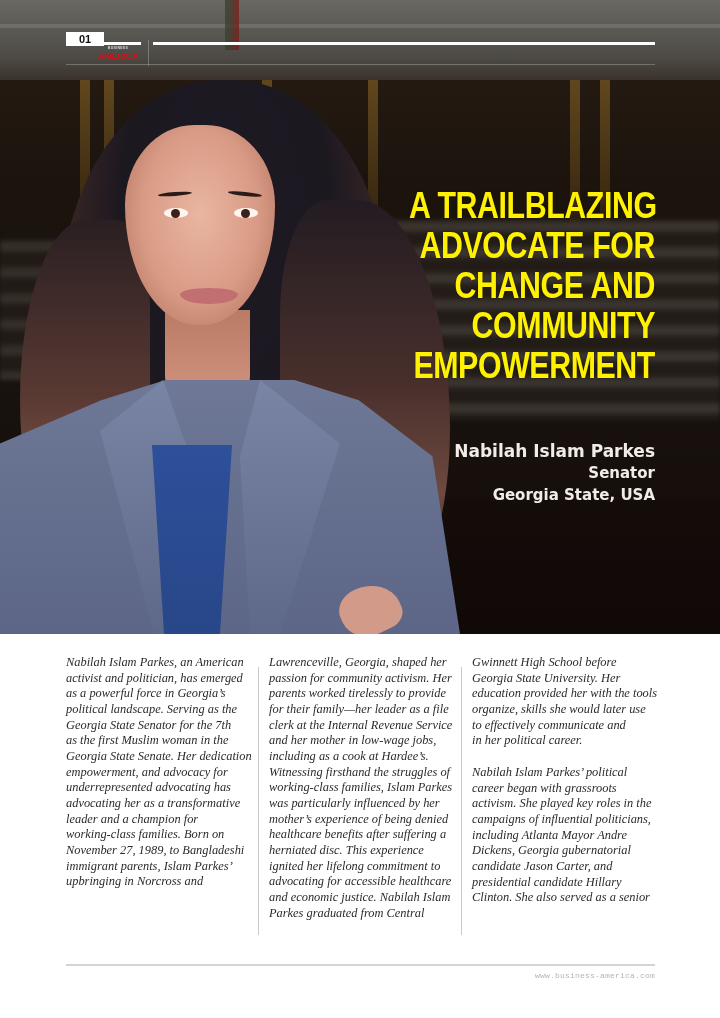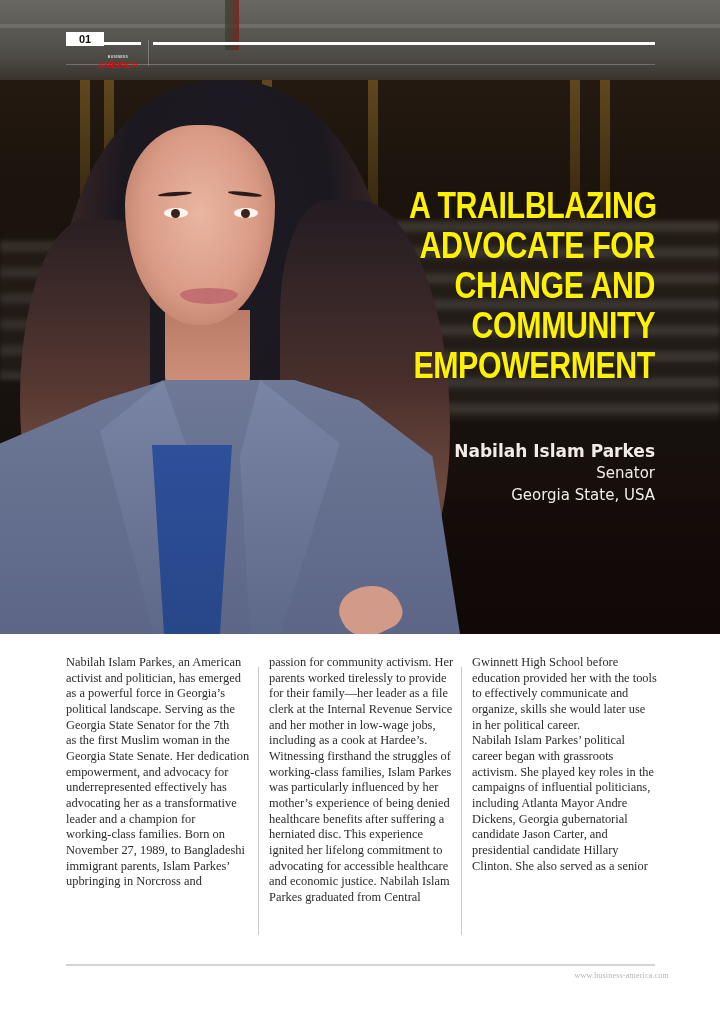--- a/index.html
+++ b/index.html
@@ -116,21 +116,21 @@
   .hdr-short { position: absolute; left: 66px; top: 42px; width: 75px; height: 3px; background: #ffffff; }
   .hdr-long  { position: absolute; left: 153px; top: 42px; width: 502px; height: 3px; background: #ffffff; }
   .hdr-divider { position: absolute; left: 148px; top: 40px; width: 1px; height: 26px; background: rgba(255,255,255,0.25); }
   .hdr-under { position: absolute; left: 66px; top: 64px; width: 589px; height: 1px; background: rgba(200,200,200,0.35); }
   .page-num {
     position: absolute; left: 66px; top: 32px; width: 38px; height: 14px;
     background: #ffffff; color: #111; font-family: "Liberation Sans", sans-serif;
     font-size: 11px; font-weight: bold; line-height: 14px; text-align: center;
   }
   .brand-logo {
-    position: absolute; left: 92px; top: 55px; width: 52px; height: 18px;
+    position: absolute; left: 92px; top: 46px; width: 52px; height: 18px;
     font-family: "Liberation Sans", sans-serif; color: #c4161c; text-align: center;
   }
   .brand-logo .small { display: block; font-size: 3.5px; letter-spacing: .3px; color: #d9d9d9; line-height: 5px; font-weight: bold; }
   .brand-logo .big { display: block; font-size: 9px; font-weight: bold; line-height: 10px; letter-spacing: -0.2px; }
 
   
   .headline {
     position: absolute; right: 65px; top: 186px; width: 300px;
     text-align: right; color: #fff200;
     font-family: "Liberation Sans", sans-serif; font-weight: bold;
@@ -138,42 +138,42 @@
     transform: scaleX(0.82); transform-origin: right top;
     text-shadow: 0 0 2px rgba(0,0,0,0.4);
   }
   .headline span { display: block; white-space: nowrap; }
 
   .byline {
     position: absolute; right: 65px; top: 440px; text-align: right; color: #f2ece6;
     font-family: "DejaVu Sans", sans-serif;
   }
   .byline .name { font-size: 17px; font-weight: bold; line-height: 22px; }
-  .byline .role, .byline .place { font-size: 15px; line-height: 22px; }
+  .byline .role, .byline .place { font-size: 15px; line-height: 22px; font-weight: bold; }
 
   
   .columns {
     position: absolute; left: 66px; top: 655px; width: 589px; height: 280px;
     font-family: "Liberation Serif", serif; font-size: 12.4px; line-height: 15.65px; color: #2b2b2b;
   }
   .col-text { position: absolute; top: 0; width: 190px; }
   .col-text.c1 { left: 0; }
   .col-text.c2 { left: 203px; }
   .col-text.c3 { left: 406px; }
-  .col-text p { margin: 0 0 0 0; }
+  .col-text p { margin: 0 0 16px 0; font-style: italic; }
   .col-text .line { display: block; white-space: nowrap; }
   .col-rule { position: absolute; top: 12px; width: 1px; height: 268px; background: #c9c9c9; }
   .col-rule.r1 { left: 192px; }
   .col-rule.r2 { left: 395px; }
 
   
   .footer-rule { position: absolute; left: 66px; top: 964px; width: 589px; height: 2px; background: #d4d4d4; }
   .footer-url {
-    position: absolute; right: 51px; top: 971px;
-    font-family: Liberation Serif, serif; font-size: 8px; color: #b5b5b5; letter-spacing: .2px;
+    position: absolute; right: 65px; top: 971px;
+    font-family: Liberation Mono, monospace; font-size: 8px; color: #b5b5b5; letter-spacing: .2px;
   }
 </style>
 </head>
 <body>
 
 <div class="hero">
   <div class="balcony"></div>
   <div class="balcony-rail"></div>
   <div class="red-pillar"></div>
   <div class="col" style="left:80px"></div>
@@ -233,34 +233,35 @@
   <div class="col-text c1">
     <p>
       <span class="line">Nabilah Islam Parkes, an American</span>
       <span class="line">activist and politician, has emerged</span>
       <span class="line">as a powerful force in Georgia’s</span>
       <span class="line">political landscape. Serving as the</span>
       <span class="line">Georgia State Senator for the 7th</span>
       <span class="line">as the first Muslim woman in the</span>
       <span class="line">Georgia State Senate. Her dedication</span>
       <span class="line">empowerment, and advocacy for</span>
-      <span class="line">underrepresented effectively has</span>
+      <span class="line">underrepresented advocating has</span>
       <span class="line">advocating her as a transformative</span>
       <span class="line">leader and a champion for</span>
       <span class="line">working-class families. Born on</span>
       <span class="line">November 27, 1989, to Bangladeshi</span>
       <span class="line">immigrant parents, Islam Parkes’</span>
       <span class="line">upbringing in Norcross and</span>
     </p>
   </div>
 
   <div class="col-rule r1"></div>
 
   <div class="col-text c2">
     <p>
+      <span class="line">Lawrenceville, Georgia, shaped her</span>
       <span class="line">passion for community activism. Her</span>
       <span class="line">parents worked tirelessly to provide</span>
       <span class="line">for their family—her leader as a file</span>
       <span class="line">clerk at the Internal Revenue Service</span>
       <span class="line">and her mother in low-wage jobs,</span>
       <span class="line">including as a cook at Hardee’s.</span>
       <span class="line">Witnessing firsthand the struggles of</span>
       <span class="line">working-class families, Islam Parkes</span>
       <span class="line">was particularly influenced by her</span>
       <span class="line">mother’s experience of being denied</span>
@@ -271,23 +272,24 @@
       <span class="line">and economic justice. Nabilah Islam</span>
       <span class="line">Parkes graduated from Central</span>
     </p>
   </div>
 
   <div class="col-rule r2"></div>
 
   <div class="col-text c3">
     <p>
       <span class="line">Gwinnett High School before</span>
+      <span class="line">Georgia State University. Her</span>
       <span class="line">education provided her with the tools</span>
+      <span class="line">organize, skills she would later use</span>
       <span class="line">to effectively communicate and</span>
-      <span class="line">organize, skills she would later use</span>
       <span class="line">in her political career.</span>
     </p>
     <p>
       <span class="line">Nabilah Islam Parkes’ political</span>
       <span class="line">career began with grassroots</span>
       <span class="line">activism. She played key roles in the</span>
       <span class="line">campaigns of influential politicians,</span>
       <span class="line">including Atlanta Mayor Andre</span>
       <span class="line">Dickens, Georgia gubernatorial</span>
       <span class="line">candidate Jason Carter, and</span>

